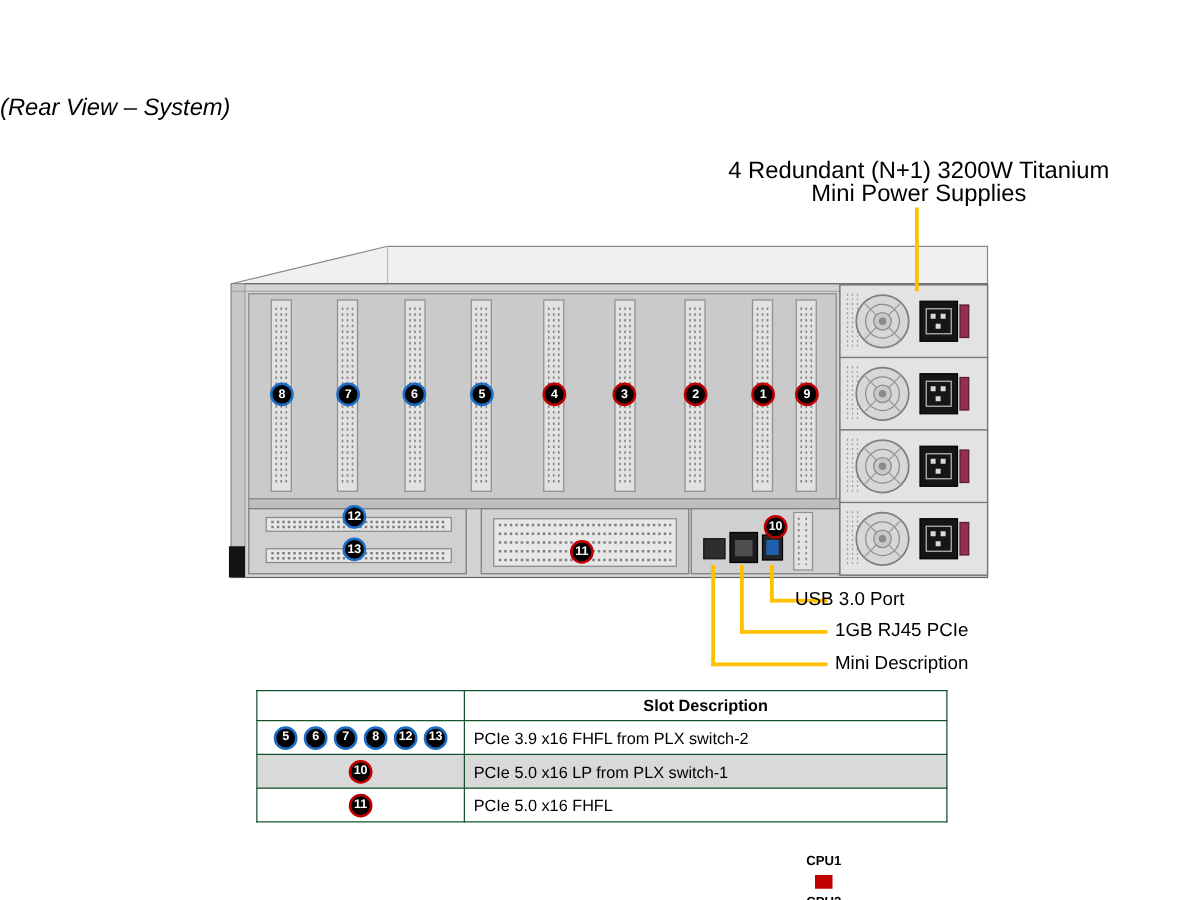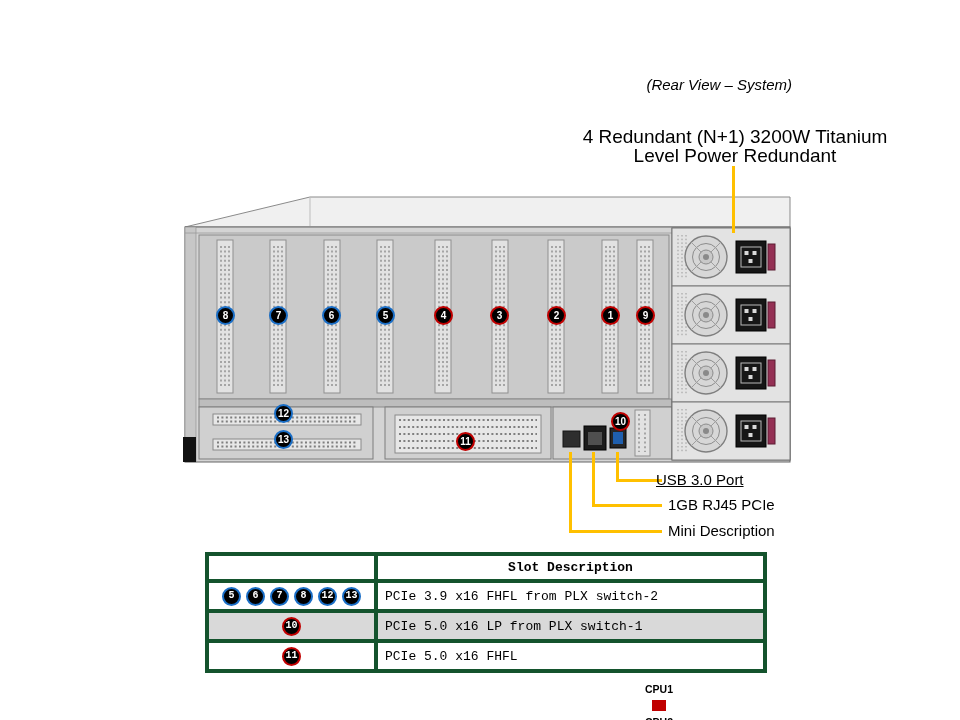--- a/index.html
+++ b/index.html
@@ -1,22 +1,22 @@
 <!DOCTYPE html>
 <html><head>
 <meta charset="utf-8">
 <style>
   html,body{margin:0;padding:0;background:#fff;}
   .page{
     position:relative;width:960px;height:720px;background:#ffffff;overflow:hidden;
     font-family:"Liberation Sans",sans-serif;color:#000;
   }
   .title{
-    position:absolute;top:76px;left:0;width:792px;text-align:right;
-    font-style:italic;font-size:15px;
+    position:absolute;top:76px;left:0;width:792px;text-align:left;
+    font-style:italic;font-size:19px;
   }
   .psu-note{
     position:absolute;top:127px;left:575px;width:320px;text-align:center;
     font-size:19px;line-height:19px;
   }
   .chassis-wrap{position:absolute;left:183px;top:193px;width:612px;height:270px;}
   .cl{position:absolute;background:#ffc000;z-index:4;}
   .portlabel{position:absolute;font-size:15px;z-index:4;}
   .badge{
     box-sizing:border-box;width:19px;height:19px;border-radius:50%;
@@ -25,21 +25,21 @@
     font-weight:bold;font-size:10px;line-height:1;
   }
   .badge.red{border-color:#c00000;}
   .badge.blue{border-color:#1a6ec6;}
   .cbadge{position:absolute;z-index:6;}
   .tbadge{margin:0 2.5px;vertical-align:middle;}
   .slot-table{
     position:absolute;left:205px;top:552px;border-collapse:collapse;
     font-size:13px;z-index:3;
   }
-  .slot-table td{border:4px solid #14532d;padding:0;font-family:Liberation Mono, monospace;}
+  .slot-table td{border:1px solid #14532d;padding:0;}
   .slot-table .c1{width:165px;min-width:165px;text-align:center;}
   .slot-table .c2{width:378px;min-width:378px;text-align:left;}
   .slot-table .hdr td{height:23px;background:#fff;}
   .slot-table .hdrtext{font-weight:bold;text-align:center;}
   .slot-table .row td{height:26px;}
   .slot-table .shade td{background:#d9d9d9;}
   .slot-table .desc{padding-left:7px;}
   .legend{
     position:absolute;left:645px;top:683px;display:flex;align-items:center;gap:5px;
     font-size:10.5px;font-weight:bold;z-index:3;flex-direction:column;
@@ -50,21 +50,21 @@
 </style>
 </head>
 <body>
 
 <div class="page">
 
   <div class="title">(Rear View – System)</div>
 
   <div class="psu-note">
     <div>4 Redundant (N+1) 3200W Titanium</div>
-    <div>Level Power Redundant</div>
+    <div>Mini Power Supplies</div>
   </div>
   <div class="cl" style="left:732px;top:166px;width:3px;height:67px;"></div>
 
   <div class="chassis-wrap">
     <svg width="612" height="270" viewBox="0 0 612 270">
       <defs>
         <g id="bracket">
           <rect x="-8" y="0" width="16" height="153" fill="#e2e2e2" stroke="#8f8f8f"></rect>
           <line x1="-4" y1="6" x2="-4" y2="147" stroke="#858585" stroke-width="1.3" stroke-dasharray="2 2.6"></line>
           <line x1="0" y1="6" x2="0" y2="147" stroke="#858585" stroke-width="1.3" stroke-dasharray="2 2.6"></line>
@@ -160,21 +160,21 @@
   <span class="badge cbadge red" style="left:456px;top:432px;">11</span>
   <span class="badge cbadge red" style="left:611px;top:412px;">10</span>
 
   <div class="cl" style="left:616px;top:452px;width:3px;height:30px;"></div>
   <div class="cl" style="left:616px;top:479px;width:46px;height:3px;"></div>
   <div class="cl" style="left:592px;top:452px;width:3px;height:55px;"></div>
   <div class="cl" style="left:592px;top:504px;width:70px;height:3px;"></div>
   <div class="cl" style="left:569px;top:452px;width:3px;height:81px;"></div>
   <div class="cl" style="left:569px;top:530px;width:93px;height:3px;"></div>
 
-  <div class="portlabel" style="left:656px;top:471px;text-decoration:underline;">USB 3.0 Port</div>
+  <div class="portlabel" style="left:636px;top:471px;">USB 3.0 Port</div>
   <div class="portlabel" style="left:668px;top:496px;">1GB RJ45 PCIe</div>
   <div class="portlabel" style="left:668px;top:522px;">Mini Description</div>
 
   <table class="slot-table">
     <tbody>
         <tr class="hdr">
       <td class="c1"></td>
       <td class="c2 hdrtext">Slot Description</td>
     </tr>
     <tr class="row">

